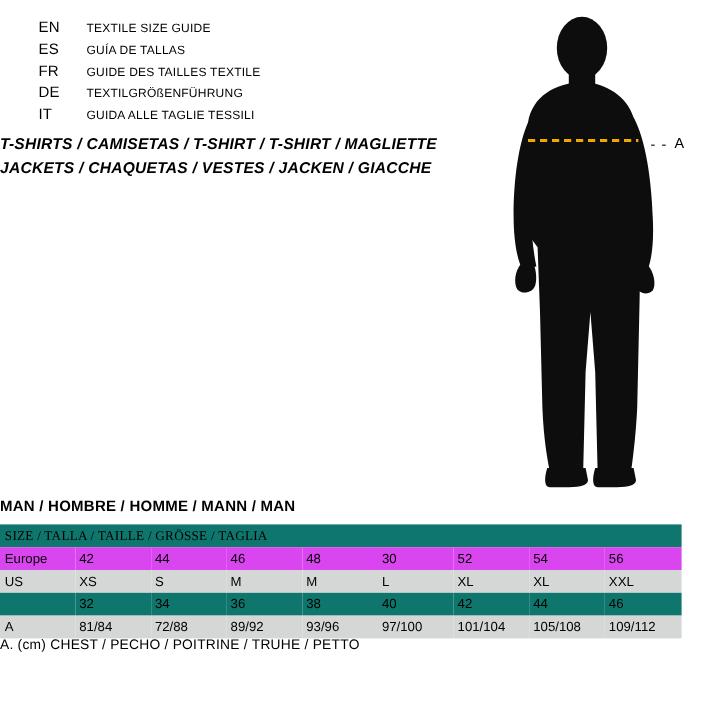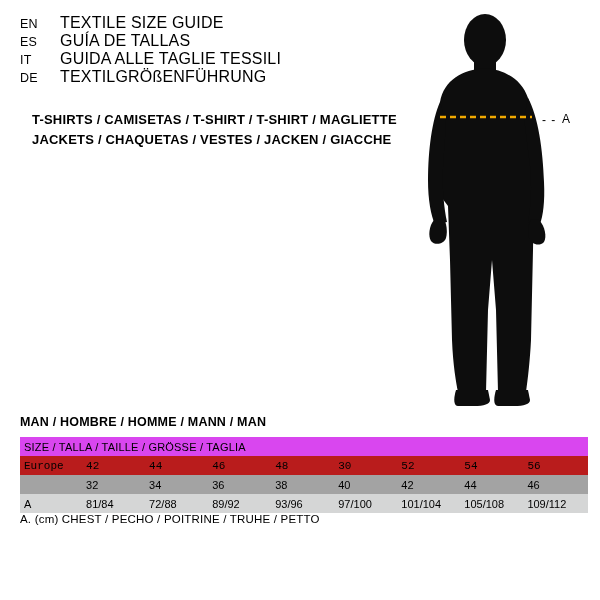--- a/index.html
+++ b/index.html
@@ -17,46 +17,47 @@
   }
   #page {
     position: relative;
     width: 600px;
     height: 600px;
   }
 
   
   .legend {
     position: absolute;
-    left: 20px;
+    left: 32px;
     top: 14px;
     width: 360px;
   }
   .legend-row {
     display: flex;
     align-items: baseline;
     height: 18px;
     line-height: 18px;
   }
   .legend-code {
     width: 40px;
     font-size: 12.5px;
     letter-spacing: 0.2px;
   }
   .legend-text {
-    font-size: 16px;
+    font-size: 10px;
     letter-spacing: 0.2px;
   }
 
   
   .prod-heads {
     position: absolute;
-    left: 32px;
+    left: 0;
     top: 110px;
     width: 400px;
+    font-style: italic;
   }
   .prod-head {
     font-size: 13px;
     font-weight: bold;
     line-height: 20px;
     letter-spacing: 0.2px;
     white-space: nowrap;
   }
 
   
@@ -80,21 +81,21 @@
     left: 142px;
     top: 103px;
     font-size: 12px;
     letter-spacing: 1px;
     color: #000;
   }
 
   
   .bottom {
     position: absolute;
-    left: 20px;
+    left: 0;
     top: 415px;
     width: 456px;
   }
   .man-head {
     font-size: 12.5px;
     font-weight: bold;
     letter-spacing: 0.2px;
     margin-bottom: 8px;
   }
   table.size-table {
@@ -104,27 +105,28 @@
     font-size: 11px;
   }
   table.size-table td, table.size-table th {
     padding: 0;
     height: 19px;
     text-align: left;
     font-weight: normal;
     vertical-align: middle;
   }
   .hdr-row td {
-    background: #d946ef;
+    background: #0f766e;
     font-size: 11px;
     letter-spacing: 0.2px;
-  }
-  .row-light td { background: #b91c1c; font-family: Liberation Mono, monospace; }
+    font-family: Liberation Serif, serif;
+  }
+  .row-light td { background: #d946ef; }
   .row-mid td   { background: #d5d6d6; }
-  .row-alt td   { background: #a3a3a3; }
+  .row-alt td   { background: #0f766e; }
   .row-last td  { background: #d5d6d6; }
   .c-label { padding-left: 4px !important; width: 92px; }
   .c-val { padding-left: 3px !important; }
   .footnote {
     font-size: 11.5px;
     letter-spacing: 0.2px;
   }
 </style>
 </head>
 <body>
@@ -134,26 +136,30 @@
   <div class="legend">
     <div class="legend-row">
       <span class="legend-code">EN</span>
       <span class="legend-text">TEXTILE SIZE GUIDE</span>
     </div>
     <div class="legend-row">
       <span class="legend-code">ES</span>
       <span class="legend-text">GUÍA DE TALLAS</span>
     </div>
     <div class="legend-row">
+      <span class="legend-code">FR</span>
+      <span class="legend-text">GUIDE DES TAILLES TEXTILE</span>
+    </div>
+    <div class="legend-row">
+      <span class="legend-code">DE</span>
+      <span class="legend-text">TEXTILGRÖßENFÜHRUNG</span>
+    </div>
+    <div class="legend-row">
       <span class="legend-code">IT</span>
       <span class="legend-text">GUIDA ALLE TAGLIE TESSILI</span>
-    </div>
-    <div class="legend-row">
-      <span class="legend-code">DE</span>
-      <span class="legend-text">TEXTILGRÖßENFÜHRUNG</span>
     </div>
   </div>
 
   <div class="prod-heads">
     <div class="prod-head">T-SHIRTS / CAMISETAS / T-SHIRT / T-SHIRT / MAGLIETTE</div>
     <div class="prod-head">JACKETS / CHAQUETAS / VESTES / JACKEN / GIACCHE</div>
   </div>
 
   <div class="figure-wrap">
     <svg width="200" height="400" viewBox="0 0 200 400">
@@ -217,20 +223,31 @@
           <td class="c-val">42</td>
           <td class="c-val">44</td>
           <td class="c-val">46</td>
           <td class="c-val">48</td>
           <td class="c-val">30</td>
           <td class="c-val">52</td>
           <td class="c-val">54</td>
           <td class="c-val">56</td>
         </tr>
 
+        <tr class="row-mid">
+          <td class="c-label">US</td>
+          <td class="c-val">XS</td>
+          <td class="c-val">S</td>
+          <td class="c-val">M</td>
+          <td class="c-val">M</td>
+          <td class="c-val">L</td>
+          <td class="c-val">XL</td>
+          <td class="c-val">XL</td>
+          <td class="c-val">XXL</td>
+        </tr>
 
         <tr class="row-alt">
           <td class="c-label"></td>
           <td class="c-val">32</td>
           <td class="c-val">34</td>
           <td class="c-val">36</td>
           <td class="c-val">38</td>
           <td class="c-val">40</td>
           <td class="c-val">42</td>
           <td class="c-val">44</td>

